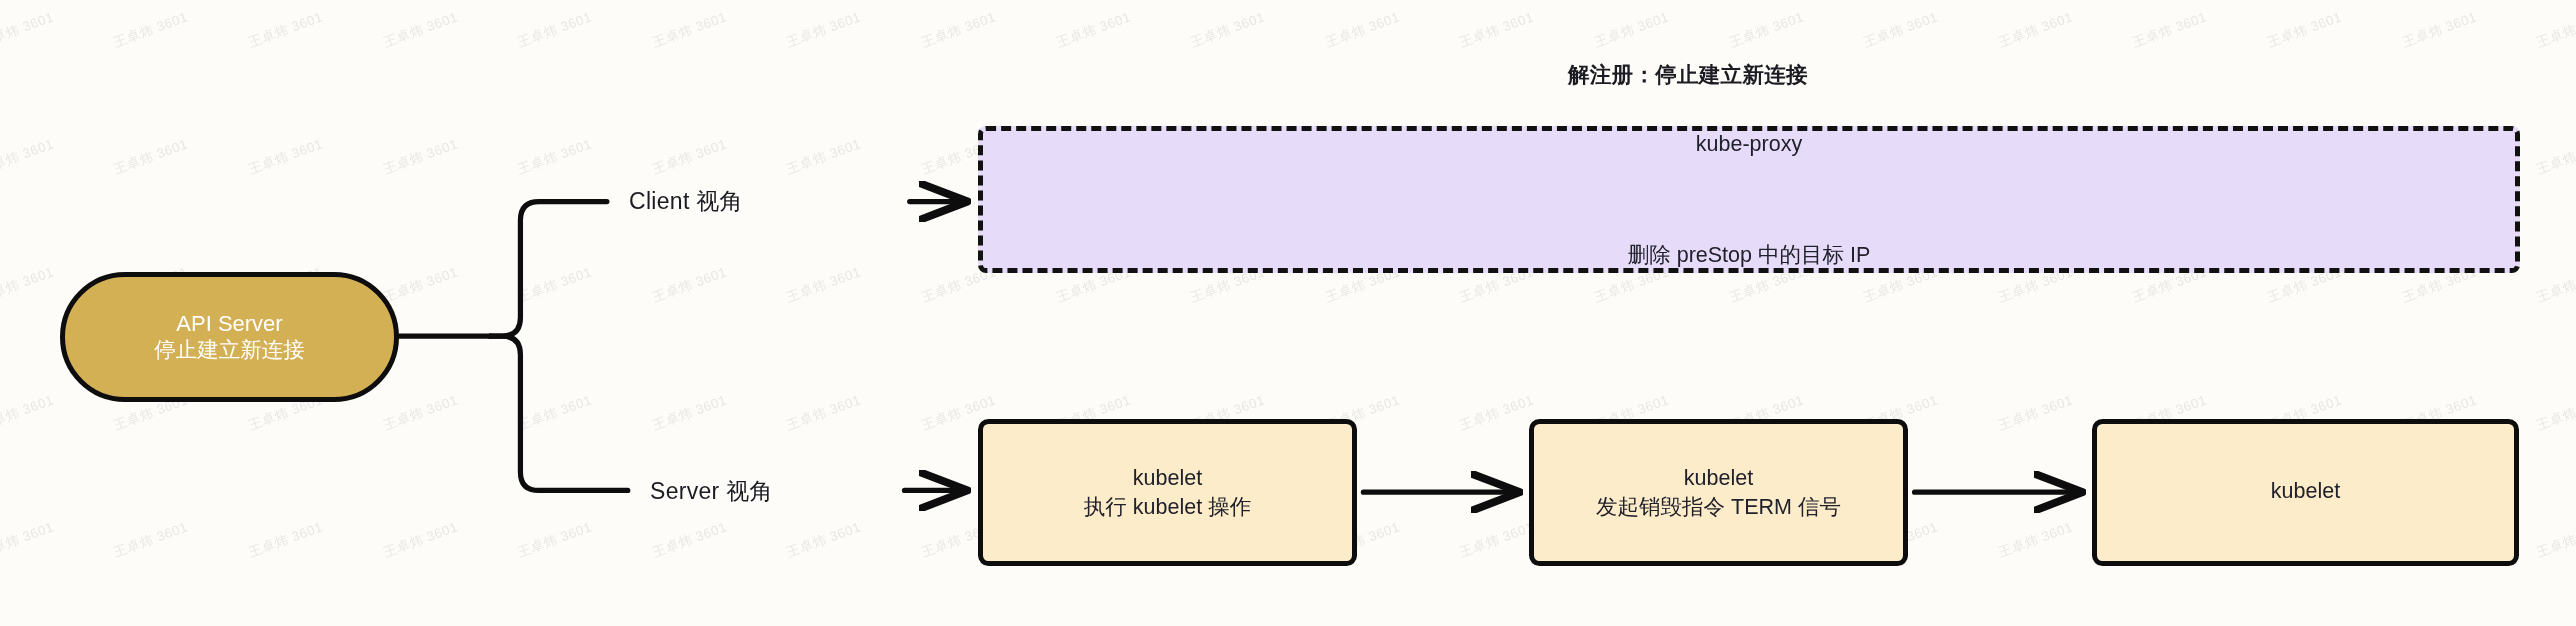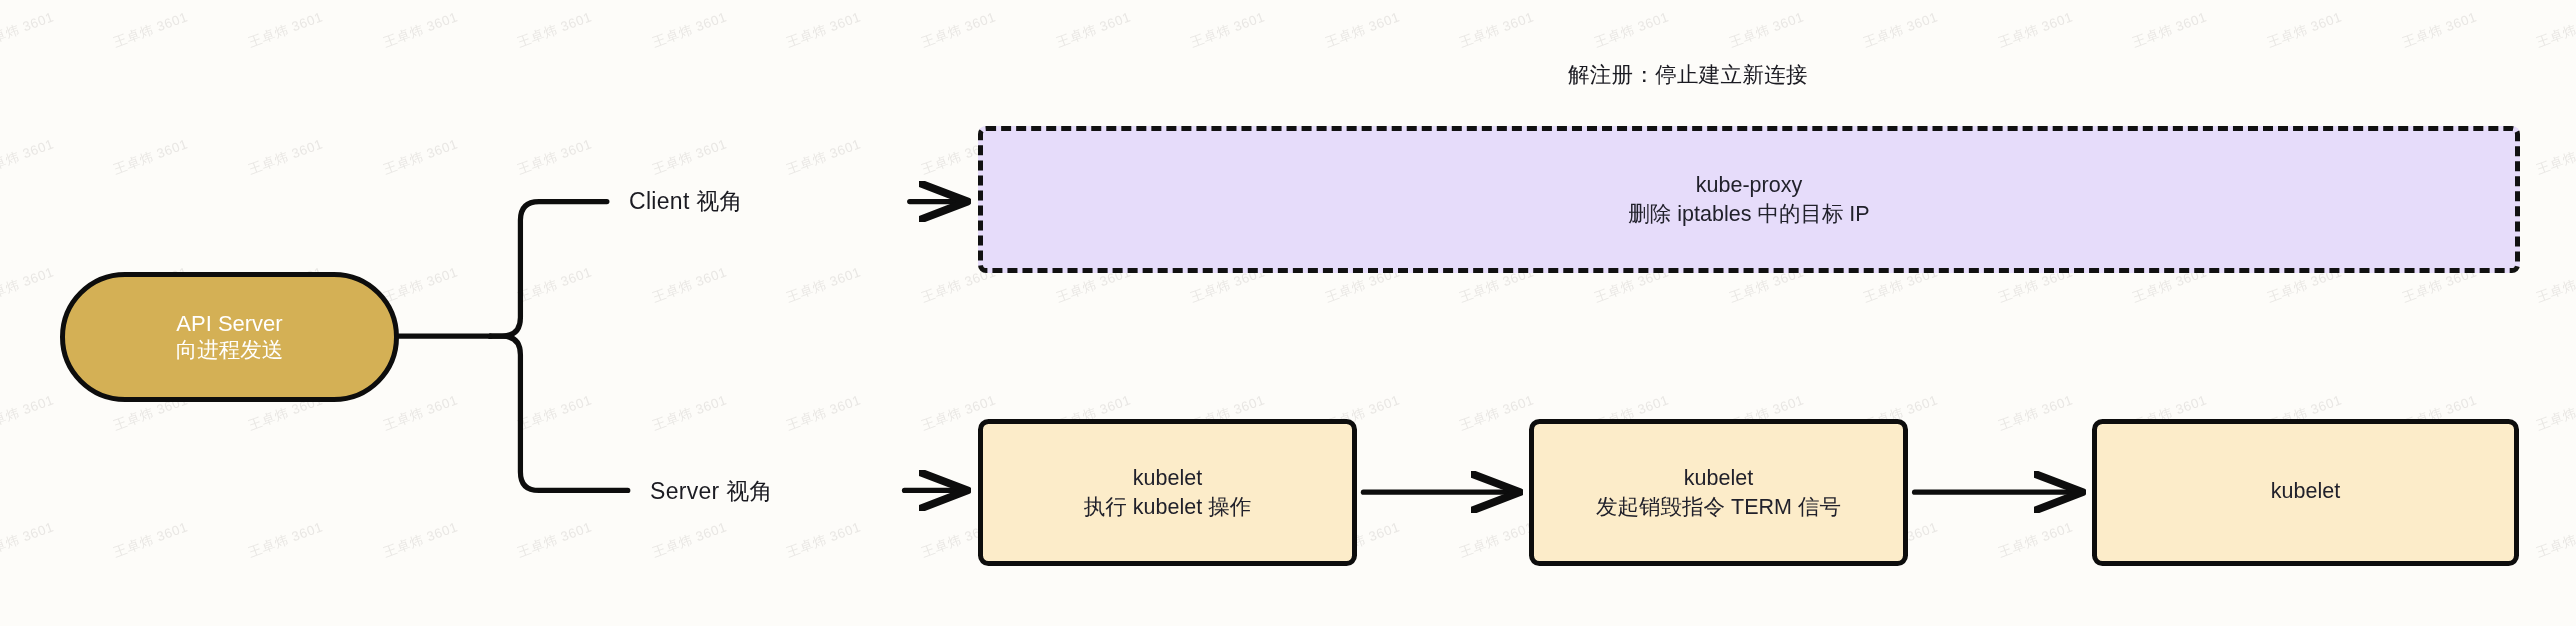--- a/index.html
+++ b/index.html
@@ -89,20 +89,21 @@
   
   #kube-proxy-node {
     left: 978px;
     top: 126px;
     width: 1542px;
     height: 147px;
     background: #e6dcfa;
     border: 5.2px dashed #111111;
     border-radius: 8.1px;
     color: #21212b;
+    justify-content: space-between;
   }
   #kube-proxy-node .line1 {
     font-size: 21.5px;
     line-height: 1.22;
     padding-bottom: 2.3px;
   }
   #kube-proxy-node .line2 {
     font-size: 21.5px;
     line-height: 1.22;
   }
@@ -141,21 +142,21 @@
   }
   #client-branch-label { left: 629px; top: 186px; }
   #server-branch-label { left: 650px; top: 476px; }
 
   #diagram-title {
     position: absolute;
     z-index: 20;
     left: 1568px;
     top: 60px;
     font-size: 21.5px;
-    font-weight: normal;
+    font-weight: bold;
     color: #1b1b22;
     white-space: nowrap;
     letter-spacing: 0.3px;
   }
 </style>
 </head>
 <body>
 
 <div id="canvas">
 
@@ -281,30 +282,30 @@
 
     <path d="M 2350 848 L 2618 848" fill="none" stroke="#0d0d0d" stroke-width="9" stroke-linecap="round" marker-end="url(#arrowhead)"></path>
 
     <path d="M 3300 848 L 3588 848" fill="none" stroke="#0d0d0d" stroke-width="9" stroke-linecap="round" marker-end="url(#arrowhead)"></path>
   </svg>
 
   <div id="diagram-title">解注册：停止建立新连接</div>
 
   <div id="api-server-node" class="node">
     <div class="line1">API Server</div>
-    <div class="line2">向进程发送</div>
+    <div class="line2">停止建立新连接</div>
   </div>
 
   <div id="client-branch-label" class="branch-label">Client 视角</div>
 
   <div id="server-branch-label" class="branch-label">Server 视角</div>
 
   <div id="kube-proxy-node" class="node">
     <div class="line1">kube-proxy</div>
-    <div class="line2">删除 iptables 中的目标 IP</div>
+    <div class="line2">删除 preStop 中的目标 IP</div>
   </div>
 
   <div id="kubelet-node-0" class="node kubelet-box">
     <div class="line1">kubelet</div>
     <div class="line2">执行 kubelet 操作</div>
   </div>
 
   <div id="kubelet-node-1" class="node kubelet-box">
     <div class="line1">kubelet</div>
     <div class="line2">发起销毁指令 TERM 信号</div>

